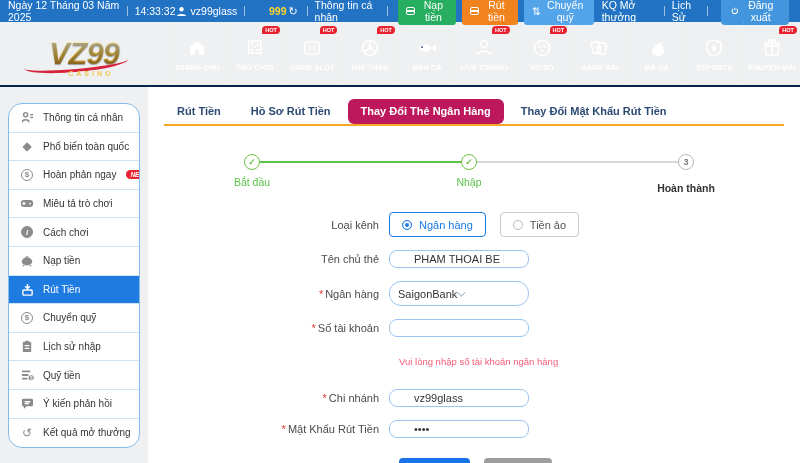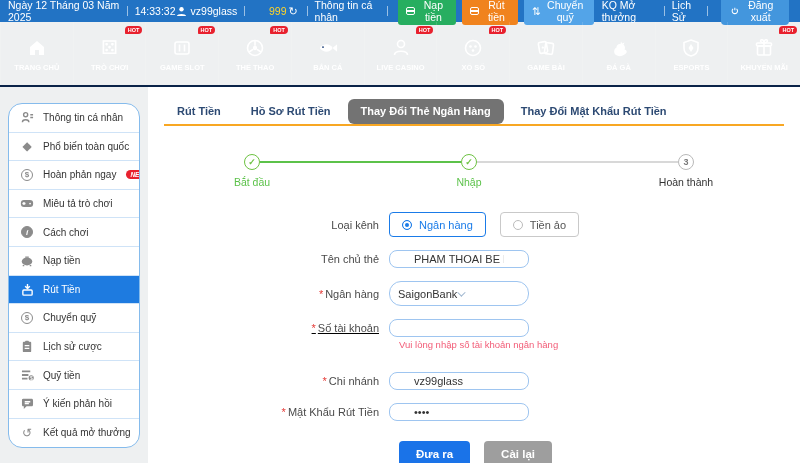--- a/index.html
+++ b/index.html
@@ -4,21 +4,21 @@
 <style>
   * { margin:0; padding:0; box-sizing:border-box; }
   html,body { width:800px; height:463px; overflow:hidden; font-family:"Liberation Sans", sans-serif; background:#eef0f1; }
 
   
   .topbar { height:22px; background:#2273c4; color:#fff; display:flex; align-items:center; padding:0 8px; font-size:10.5px; }
   .topbar .sep { width:1px; height:10px; background:rgba(255,255,255,.55); margin:0 7px; }
   .tb-left { display:flex; align-items:center; }
   .tb-right { margin-left:auto; display:flex; align-items:center; }
   .tb-user { display:flex; align-items:center; gap:4px; }
-  .balance { color:#ffd428; font-weight:normal;margin-left:17px; }
+  .balance { color:#ffd428; font-weight:bold;margin-left:17px; }
   .refresh { font-size:11px; margin:0 2px; cursor:pointer; }
   .pillbtn { display:flex; align-items:center; gap:4px; color:#fff; border:none; border-radius:3px; font-size:10.5px; padding:2px 8px; margin:0 3px; cursor:pointer; font-family:inherit; }
   .btn-green { background:#27ae60; }
   .btn-orange { background:#f0831e; }
   .btn-lblue { background:#53a4e8; }
   .btn-logout { background:#4396dd; border-radius:4px; padding:2px 10px; margin-left:6px; }
   .cardglyph { display:inline-block; width:11px; height:8px; border:1px solid #fff; border-radius:2px; position:relative; }
   .cardglyph:before { content:""; position:absolute; left:0; right:0; top:2px; height:1.5px; background:#fff; }
 
   
@@ -46,33 +46,33 @@
   .side-item.selected .side-ico svg { stroke:#fff; }
   .circ { width:12px; height:12px; border:1.3px solid #8b8b8b; border-radius:50%; font-size:8px; display:flex; align-items:center; justify-content:center; color:#8b8b8b; font-weight:bold; }
   .circ.fill { background:#8b8b8b; color:#fff; border-color:#8b8b8b; }
   .newbadge { background:#e8212e; color:#fff; font-size:6.5px; font-style:italic; font-weight:bold; padding:1px 4px; border-radius:6px; margin-left:2px; }
 
   .panel { flex:1; background:#fff; margin-left:8px; padding:12px 16px 0 16px; }
 
   
   .tabs { display:flex; align-items:flex-end; gap:4px; border-bottom:2px solid #f8a723; }
   .tab { padding:6px 13px 7px; font-size:11px; font-weight:bold; color:#2d4a73; cursor:pointer; white-space:nowrap; }
-  .tab.active { background:#737373; color:#fff; border-radius:6px; }
+  .tab.active { background:#be185d; color:#fff; border-radius:6px; }
 
   
   .stepper { margin:28px 0 0 80px; width:450px; display:flex; align-items:center; position:relative; height:16px; }
   .s-circle { width:16px; height:16px; border-radius:50%; border:1.5px solid #6dc242; color:#6dc242; background:#fff; font-size:9px; display:flex; align-items:center; justify-content:center; flex-shrink:0; font-weight:bold; }
   .s-circle.pending { border-color:#b9b9b9; color:#777; }
   .s-line { flex:1; height:2px; background:#5cc24a; }
   .s-line.gray { background:#d8d8d8; }
   .stepper-labels { position:relative; margin-left:80px; width:450px; height:18px; font-size:10.5px; margin-top:6px; }
   .stepper-labels span { position:absolute; white-space:nowrap; }
   .slb1 { left:8px; transform:translateX(-50%); color:#5cc24a; }
   .slb2 { left:50%; transform:translateX(-50%); color:#5cc24a; }
-  .slb3 { right:8px; transform:translateX(50%); color:#333; font-weight:normal; }
+  .slb3 { right:8px; transform:translateX(50%); color:#333; font-weight:bold;margin-top:6px; }
 
   
   .form { margin-top:18px; }
   .form-row { display:flex; align-items:center; margin-bottom:13px; }
   .f-label { width:225px; text-align:right; font-size:11px; color:#4a4a4a; padding-right:10px; white-space:nowrap; }
   .req { color:#e53935; margin-right:2px; }
   .chan-group { display:flex; gap:14px; }
   .chan { height:25px; padding:0 12px; border:1px solid #c9c9c9; border-radius:4px; display:flex; align-items:center; gap:7px; font-size:11px; color:#555; background:#fff; cursor:pointer; }
   .chan.selected { border-color:#1a7be8; color:#1a7be8; }
   .rdot { width:10px; height:10px; border-radius:50%; border:1.5px solid #bbb; background:#fff; }
@@ -129,20 +129,25 @@
       <svg width="10" height="10" viewBox="0 0 12 12">
           <path d="M6 1 V5" stroke="#fff" stroke-width="1.6" fill="none"></path>
           <path d="M3.2 2.8 A4.2 4.2 0 1 0 8.8 2.8" stroke="#fff" stroke-width="1.6" fill="none"></path>
         </svg>
       <span>Đăng xuất</span>
     </button>
   </div>
 </div>
 
 <div class="nav">
+  <div class="logo">
+    <span class="logo-swoosh"></span>
+    <span class="logo-txt">VZ99</span>
+    <span class="logo-sub">CASINO</span>
+  </div>
 
   <div class="nav-item">
     <span class="nav-ico">
         <svg width="20" height="20" viewBox="0 0 20 20">
           <path d="M3 9 L10 3 L17 9 V17 H12 V12 H8 V17 H3 Z" fill="#fff" stroke="none"></path>
         </svg>
       </span>
     <span class="nav-label">TRANG CHỦ</span>
   </div>
   <div class="nav-item">
@@ -318,21 +323,21 @@
       </div>
       <div class="side-item">
         <span class="side-ico">
             <svg width="12" height="13" viewBox="0 0 12 14">
               <rect x="1.5" y="2" width="9" height="11" rx="1" fill="#8b8b8b" stroke="none"></rect>
               <rect x="4" y="0.8" width="4" height="2.4" rx="0.8" fill="#8b8b8b" stroke="none"></rect>
               <line x1="3.5" y1="6" x2="8.5" y2="6" stroke="#fff"></line>
               <line x1="3.5" y1="9" x2="8.5" y2="9" stroke="#fff"></line>
             </svg>
           </span>
-        <span>Lịch sử cược</span>
+        <span>Lịch sử nhập</span>
       </div>
       <div class="side-item">
         <span class="side-ico">
             <svg width="13" height="12" viewBox="0 0 14 13">
               <line x1="1" y1="2.5" x2="10" y2="2.5" stroke-width="2"></line>
               <line x1="1" y1="6.5" x2="8" y2="6.5" stroke-width="2"></line>
               <line x1="1" y1="10.5" x2="7" y2="10.5" stroke-width="2"></line>
               <circle cx="11" cy="9.5" r="2.8" fill="#8b8b8b" stroke="none"></circle>
               <text x="9.8" y="11.4" font-size="5.5" fill="#fff" stroke="none">$</text>
             </svg>
@@ -398,21 +403,21 @@
       </div>
 
       <div class="form-row">
         <div class="f-label"><span class="req">*</span><span>Ngân hàng</span></div>
         <div class="f-select">
           <span>SaigonBank</span>
           <span class="chev"></span>
         </div>
       </div>
 
-      <div class="form-row" style="margin-bottom:11px;text-decoration:underline;">
+      <div class="form-row" style="margin-bottom:28px;">
         <div class="f-label"><span class="req">*</span><span>Số tài khoản</span></div>
         <input class="f-input" type="text" value="" style="">
       </div>
       <div class="error-row">Vui lòng nhập số tài khoản ngân hàng</div>
 
       <div class="form-row">
         <div class="f-label"><span class="req">*</span><span>Chi nhánh</span></div>
         <input class="f-input" type="text" value="vz99glass" style="">
       </div>
 

